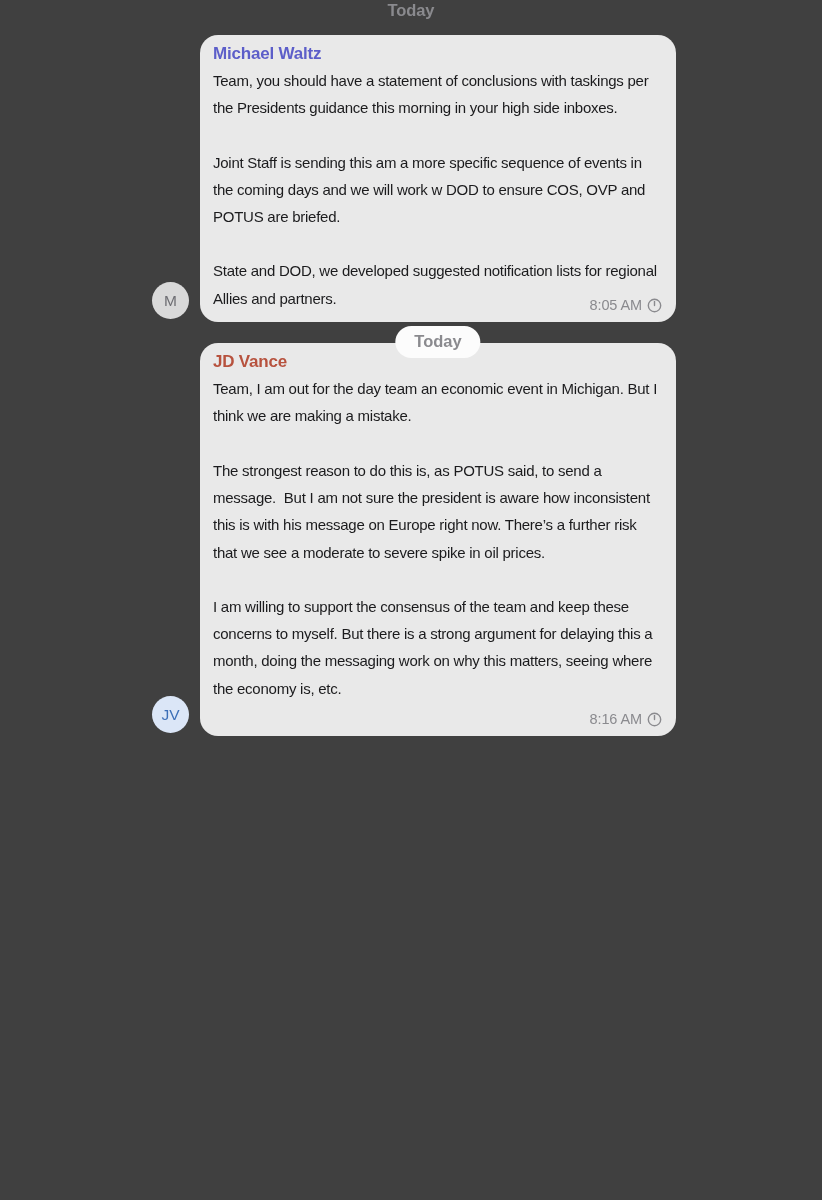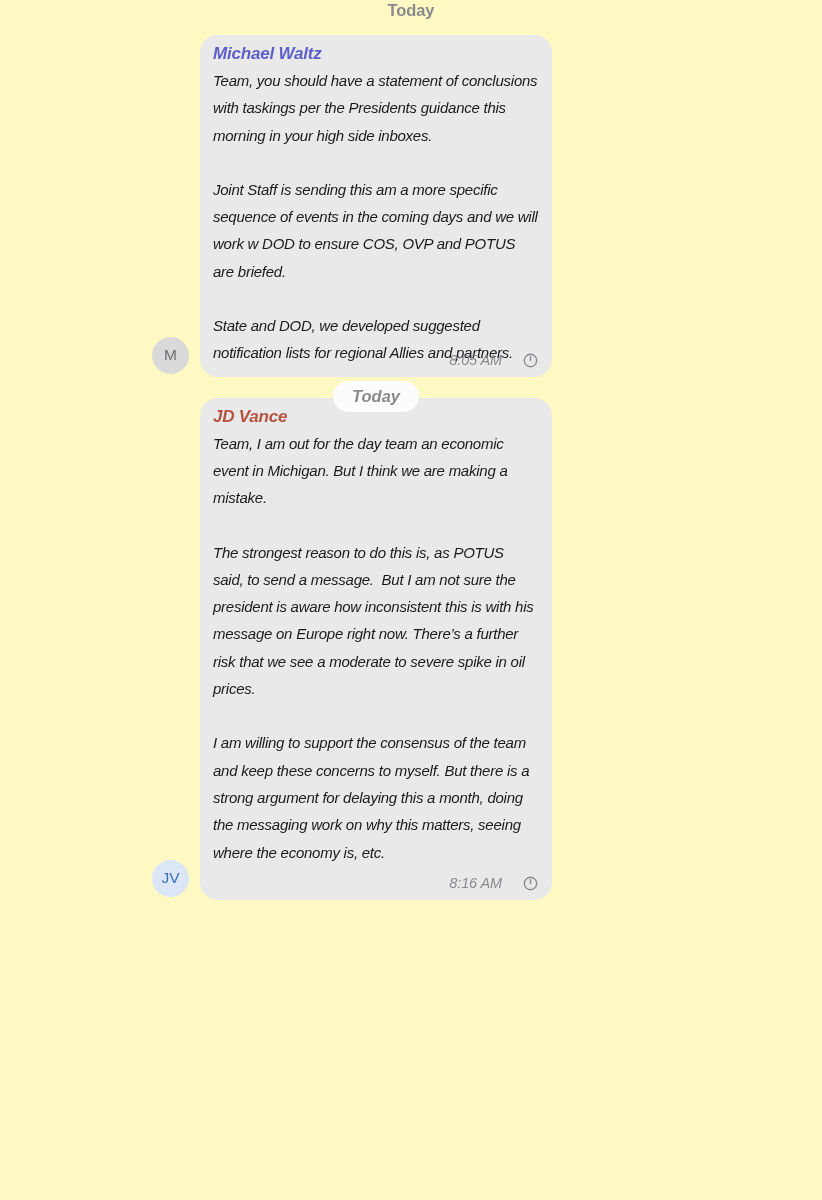--- a/index.html
+++ b/index.html
@@ -5,21 +5,21 @@
   html, body {
     margin: 0;
     padding: 0;
     background: #ffffff;
   }
   .thread {
     position: relative;
     width: 822px;
     height: 1200px;
     margin: 0 auto;
-    background: #fef9c3;
+    background: #404040;
     font-family: "Liberation Sans", "DejaVu Sans", sans-serif;
     color: #1b1b1d;
     overflow: hidden;
   }
   .date-header {
     text-align: center;
     padding: 1px 0 15px 0;
     font-size: 16.5px;
     font-weight: 600;
     color: #8a8a8e;
@@ -44,24 +44,23 @@
     margin-right: 11px;
     margin-bottom: 3px;
     user-select: none;
   }
   .avatar-m { background: #d9d9d9; color: #6e6e73; }
   .avatar-jv { background: #dbe6f7; color: #3c6fb7; }
   .bubble {
     position: relative;
     background: #e9e9e9;
     border-radius: 18px;
-    width: 352px;
+    width: 476px;
     box-sizing: border-box;
     padding: 9px 14px 10px 13px;
-    font-style: italic;
   }
   .bubble.tall { padding-bottom: 34px; }
   .sender-name {
     font-size: 17px;
     font-weight: 700;
     letter-spacing: -0.2px;
     margin: 0 0 3px 0;
   }
   .sender-waltz { color: #5c5ec9; }
   .sender-vance { color: #b7523e; }
@@ -76,21 +75,21 @@
   .msg-body p:last-child { margin-bottom: 0; }
   .timestamp {
     position: absolute;
     right: 14px;
     bottom: 9px;
     font-size: 14.5px;
     color: #8a8a8e;
     letter-spacing: -0.1px;
     display: flex;
     align-items: center;
-    gap: 21px;
+    gap: 5px;
     line-height: 1;
   }
   .timer-icon {
     width: 15px;
     height: 15px;
     display: inline-block;
   }
   .date-pill {
     position: absolute;
     top: -17px;

